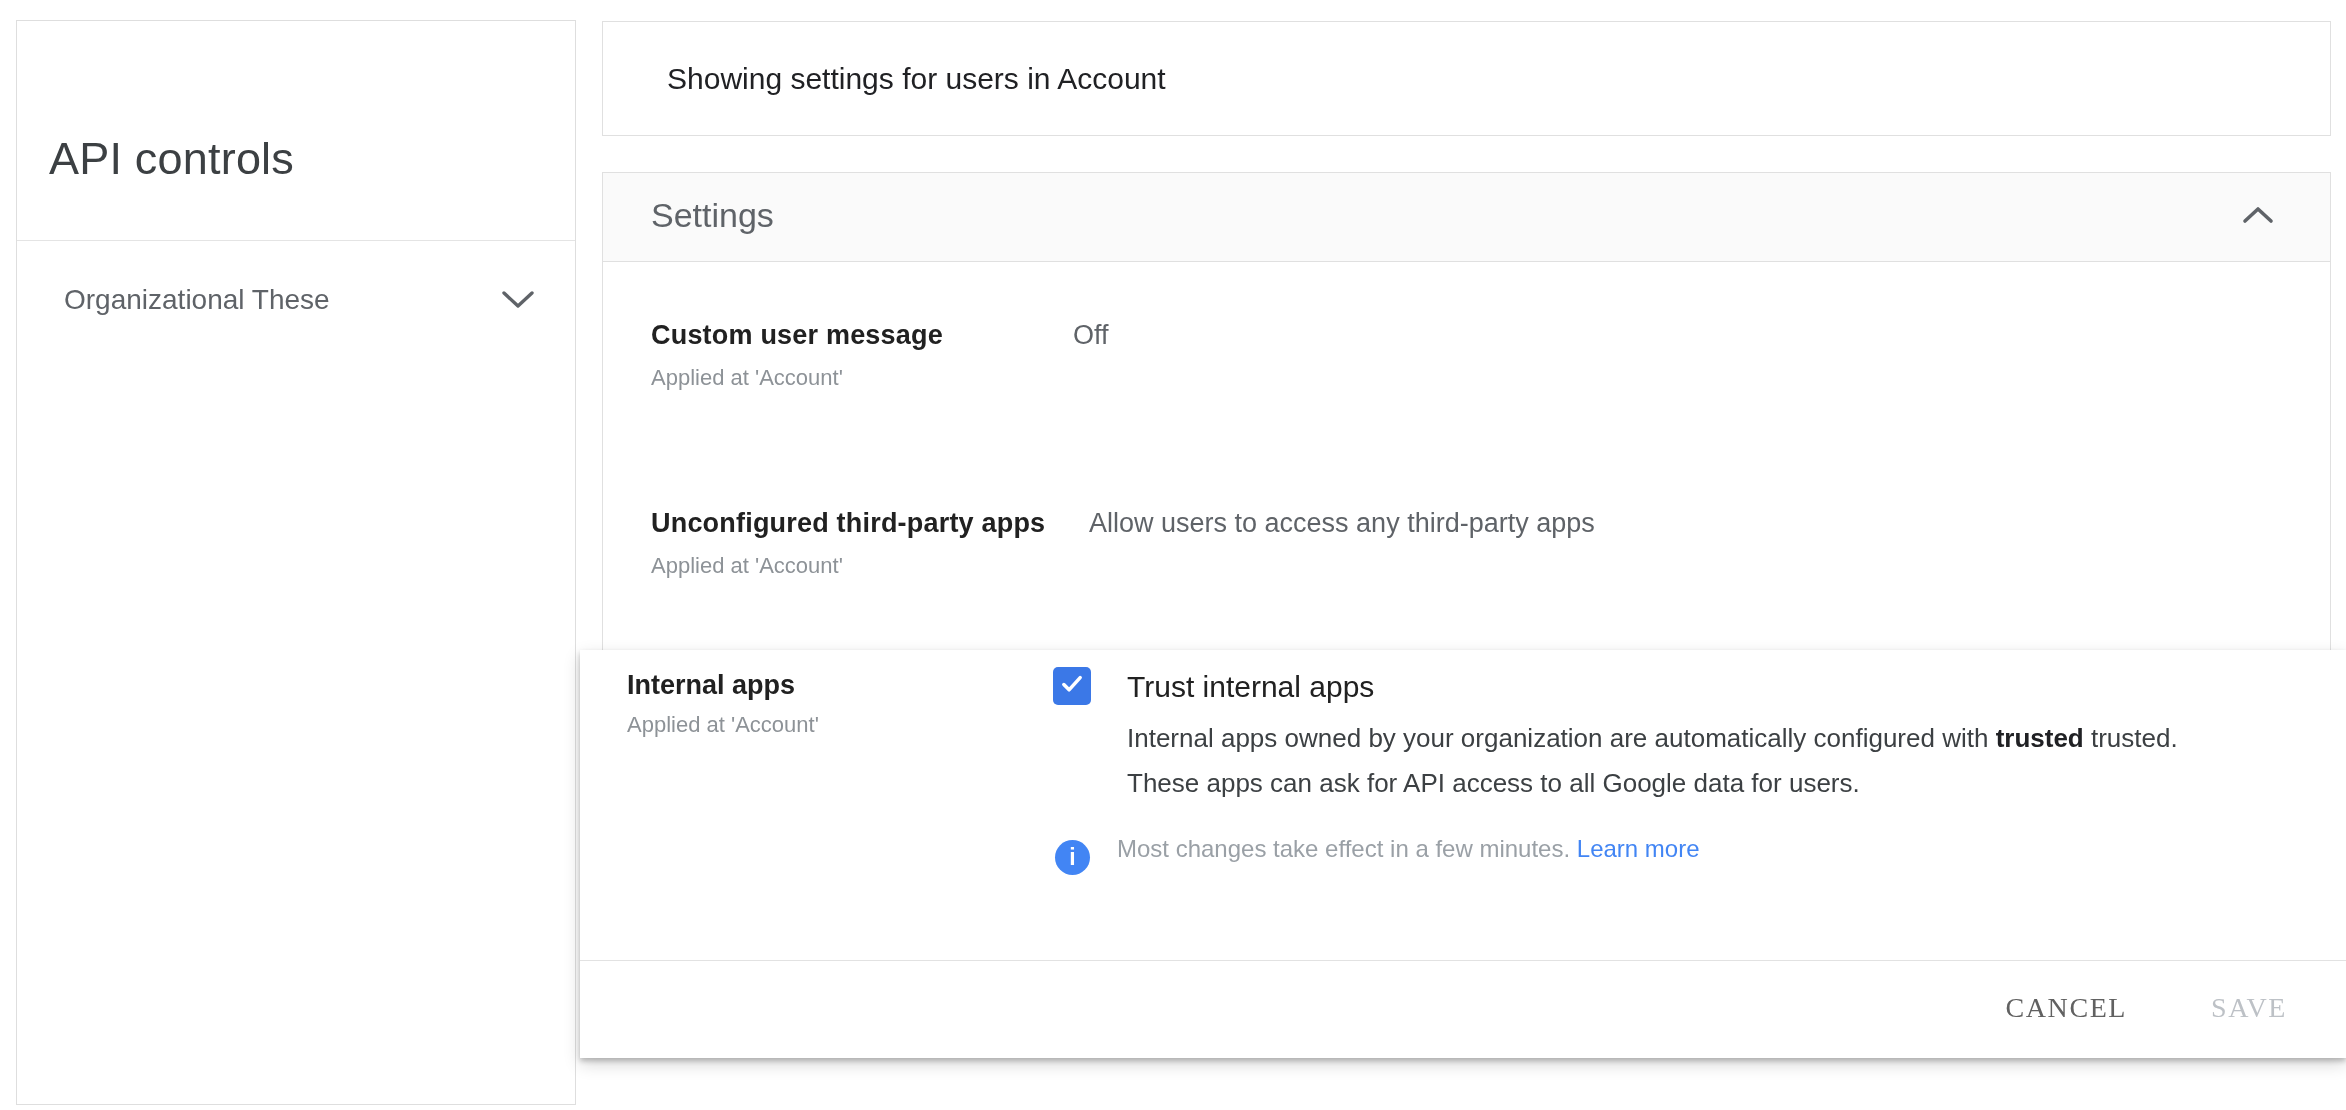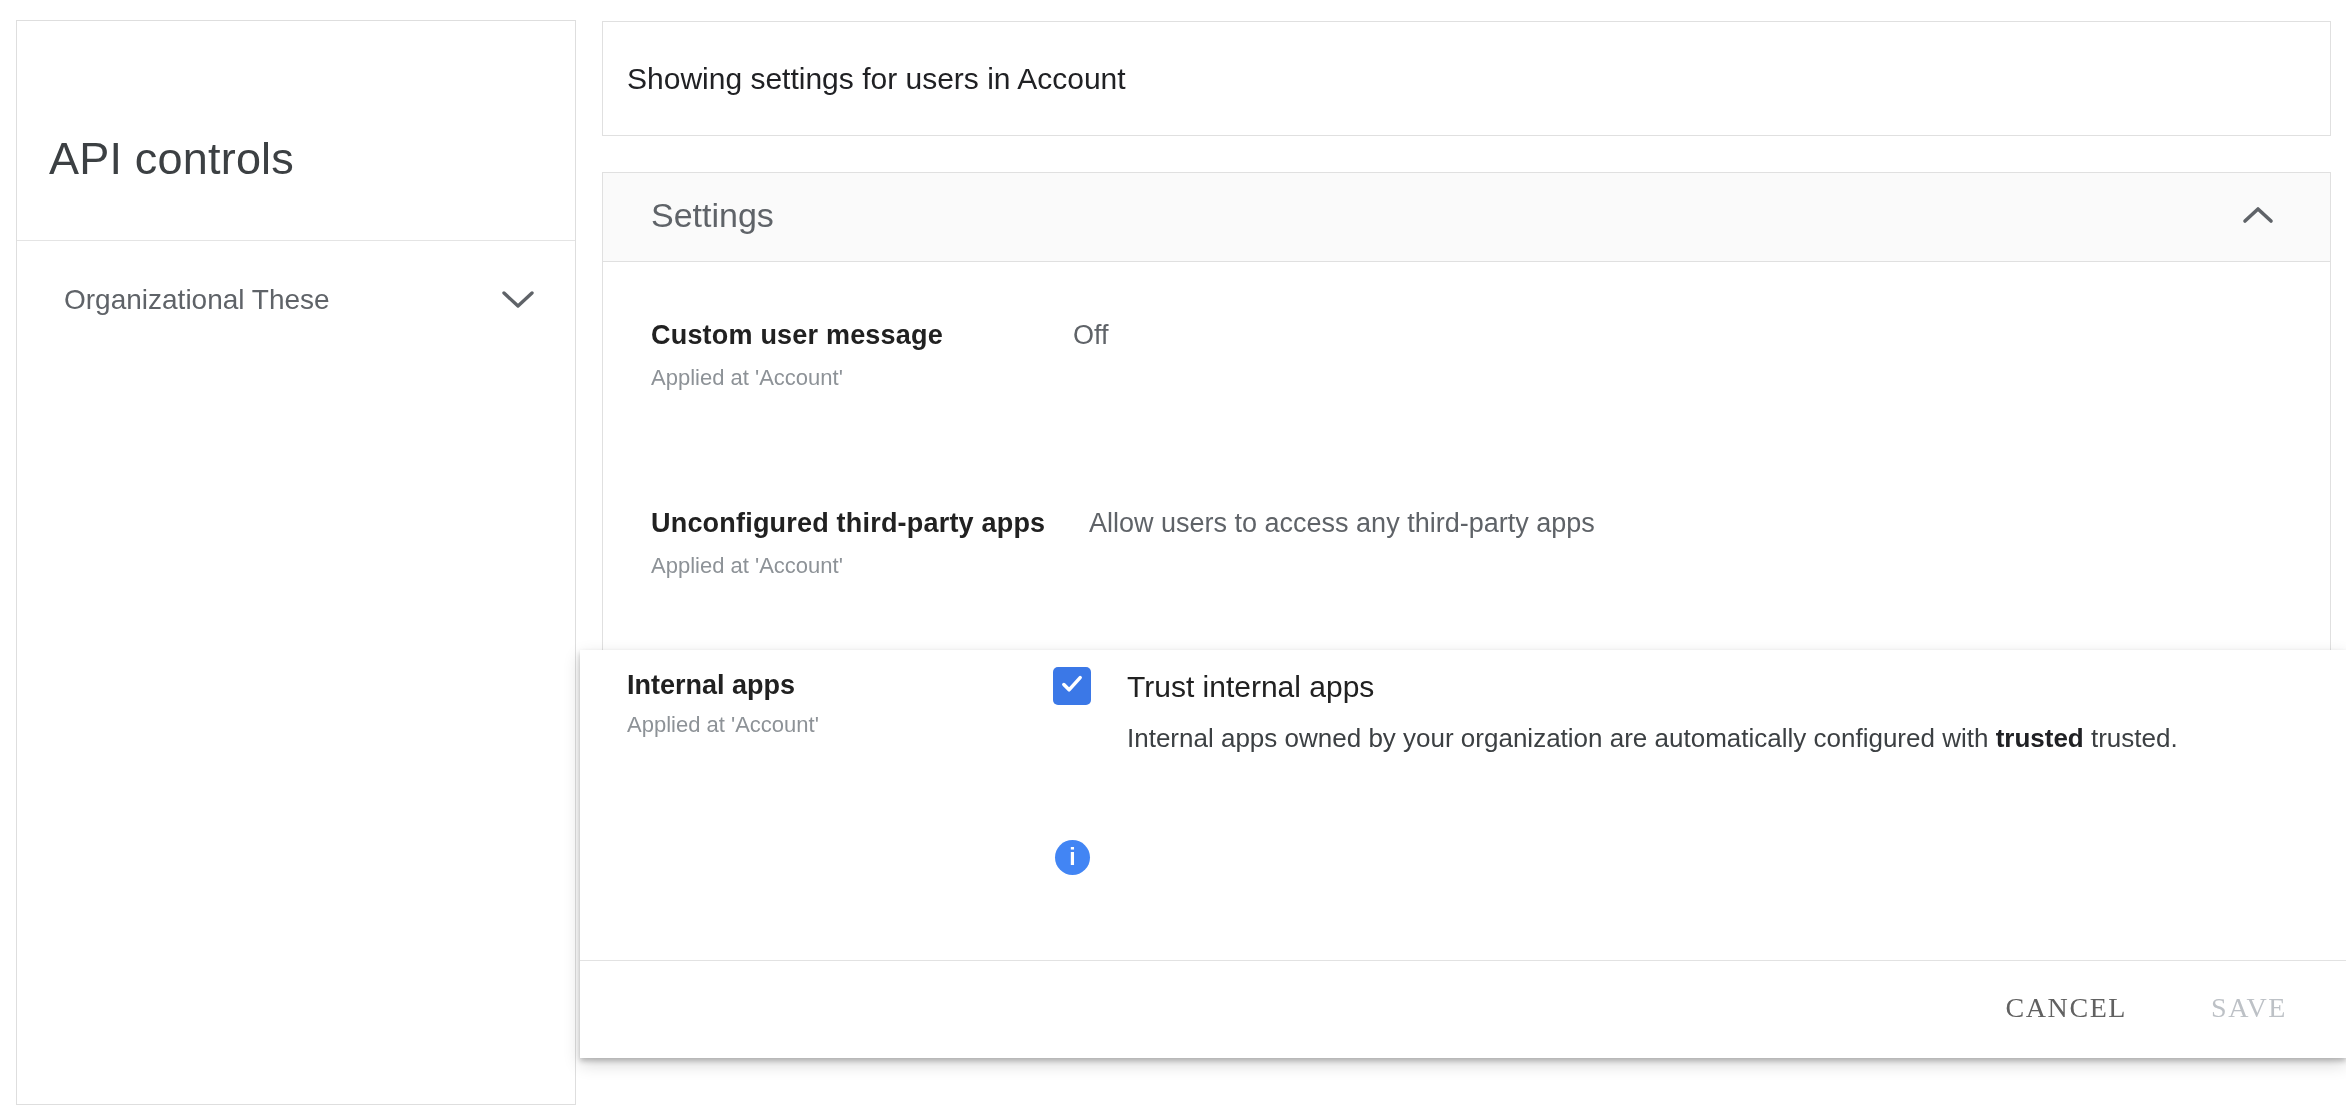--- a/index.html
+++ b/index.html
@@ -16,21 +16,21 @@
   .sidebar-divider { position:absolute; left:0; right:0; top:219px; border-top:1px solid #e4e4e4; }
   .ou-row { position:absolute; left:0; right:0; top:243px; height:72px;
             display:flex; align-items:center; justify-content:space-between;
             padding:0 40px 0 47px; cursor:pointer; }
   .ou-label { font-size:28px; color:#5f6368; }
 
   .chev { display:block; }
 
   
   .topbar { left:602px; top:21px; width:1729px; height:115px; border:1px solid #e0e0e0;
-            display:flex; align-items:center; padding-left:24px; }
+            display:flex; align-items:center; padding-left:64px; }
   .topbar-text { font-size:30px; color:#202124; }
 
   
   .settings { left:602px; top:172px; width:1729px; height:486px; border:1px solid #e0e0e0; border-bottom:none; }
   .settings-header { height:89px; background:#fafafa; border-bottom:1px solid #e0e0e0;
                      display:flex; align-items:center; justify-content:space-between;
                      padding:0 44px 4px 48px; }
   .settings-title { font-size:34px; color:#5f6368; }
   .collapse-btn { width:56px; height:56px; display:flex; align-items:center; justify-content:center;
                   background:none; border:none; cursor:pointer; }
@@ -115,24 +115,26 @@
     <span>
       <svg width="28" height="28" viewBox="0 0 24 24">
         <path d="M5 12.5 L9.5 17 L19 6.5" fill="none" stroke="#ffffff" stroke-width="3" stroke-linecap="round" stroke-linejoin="round"></path>
       </svg>
     </span>
   </div>
   <div class="trust-label">Trust internal apps</div>
 
   <div class="desc">
     <div><span>Internal apps owned by your organization are automatically configured with </span><b>trusted</b><span> trusted.</span></div>
+    <div>These apps can ask for API access to all Google data for users.</div>
   </div>
 
   <div class="info-icon">i</div>
   <div class="info-text">
+    <div><span>Most changes take effect in a few minutes. </span><a class="link">Learn more</a></div>
   </div>
 
   <div class="card-divider"></div>
   <div class="btn-row">
     <button class="flat-btn cancel">CANCEL</button>
     <button class="flat-btn save" disabled="">SAVE</button>
   </div>
 </div>
 
 </body></html>

